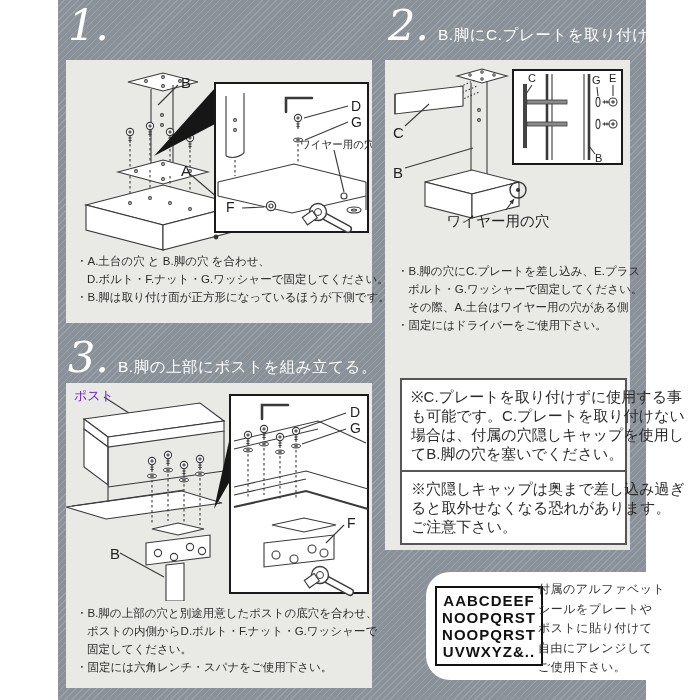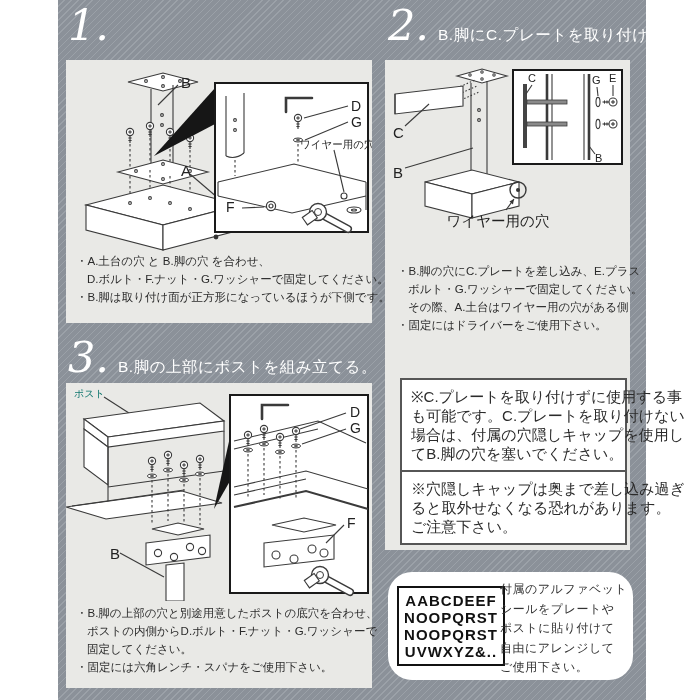--- a/index.html
+++ b/index.html
@@ -8,22 +8,22 @@
   .stripes{position:absolute;left:58px;top:0;width:588px;height:700px;
     background:repeating-linear-gradient(135deg,#8b9199 0,#8b9199 4px,#9ba1a8 4px,#9ba1a8 5px);}
   .hdr{position:absolute;display:flex;align-items:baseline;color:#fff;white-space:nowrap;}
   .hdr .n{font-family:"DejaVu Serif",serif;font-style:italic;font-size:43px;line-height:0.9;margin-right:9px;}
   .hdr .t{font-size:15.5px;letter-spacing:0.5px;}
   .panel{position:absolute;background:#e9e9e6;}
   .blist{position:absolute;font-size:11.5px;line-height:18px;color:#2b2b2b;white-space:nowrap;}
   .blist .cont{padding-left:11px;}
   .notebox{position:absolute;background:#fff;border:2px solid #565656;color:#2b2b2b;
     font-size:15px;line-height:19px;padding:7px 9px;white-space:nowrap;}
-  .postlabel{position:absolute;font-size:10px;color:#0f766e;}
-  .sticker{position:absolute;background:#fff;border-radius:24px;}
+  .postlabel{position:absolute;font-size:13px;color:#6d28d9;}
+  .sticker{position:absolute;background:#fff;border-radius:24px;margin-left:38px;}
   .sheet{position:absolute;background:#fff;border:2px solid #111;display:flex;flex-direction:column;
     align-items:center;justify-content:center;}
   .sheet .row{font-weight:bold;font-size:15px;line-height:17px;letter-spacing:1px;color:#111;}
   .desc{position:absolute;font-size:12px;line-height:19.5px;letter-spacing:0.5px;color:#333;white-space:nowrap;}
   svg{position:absolute;left:0;top:0;}
   .lbl{font-family:"Liberation Sans",sans-serif;font-size:15px;fill:#222;}
   .lbl-s{font-family:"Liberation Sans",sans-serif;font-size:11px;fill:#222;}
   .lbl-w{font-family:"Liberation Sans",sans-serif;font-size:10.5px;fill:#222;}
   .lbl-big{font-family:"Liberation Sans",sans-serif;font-size:14px;fill:#222;}
 </style>

